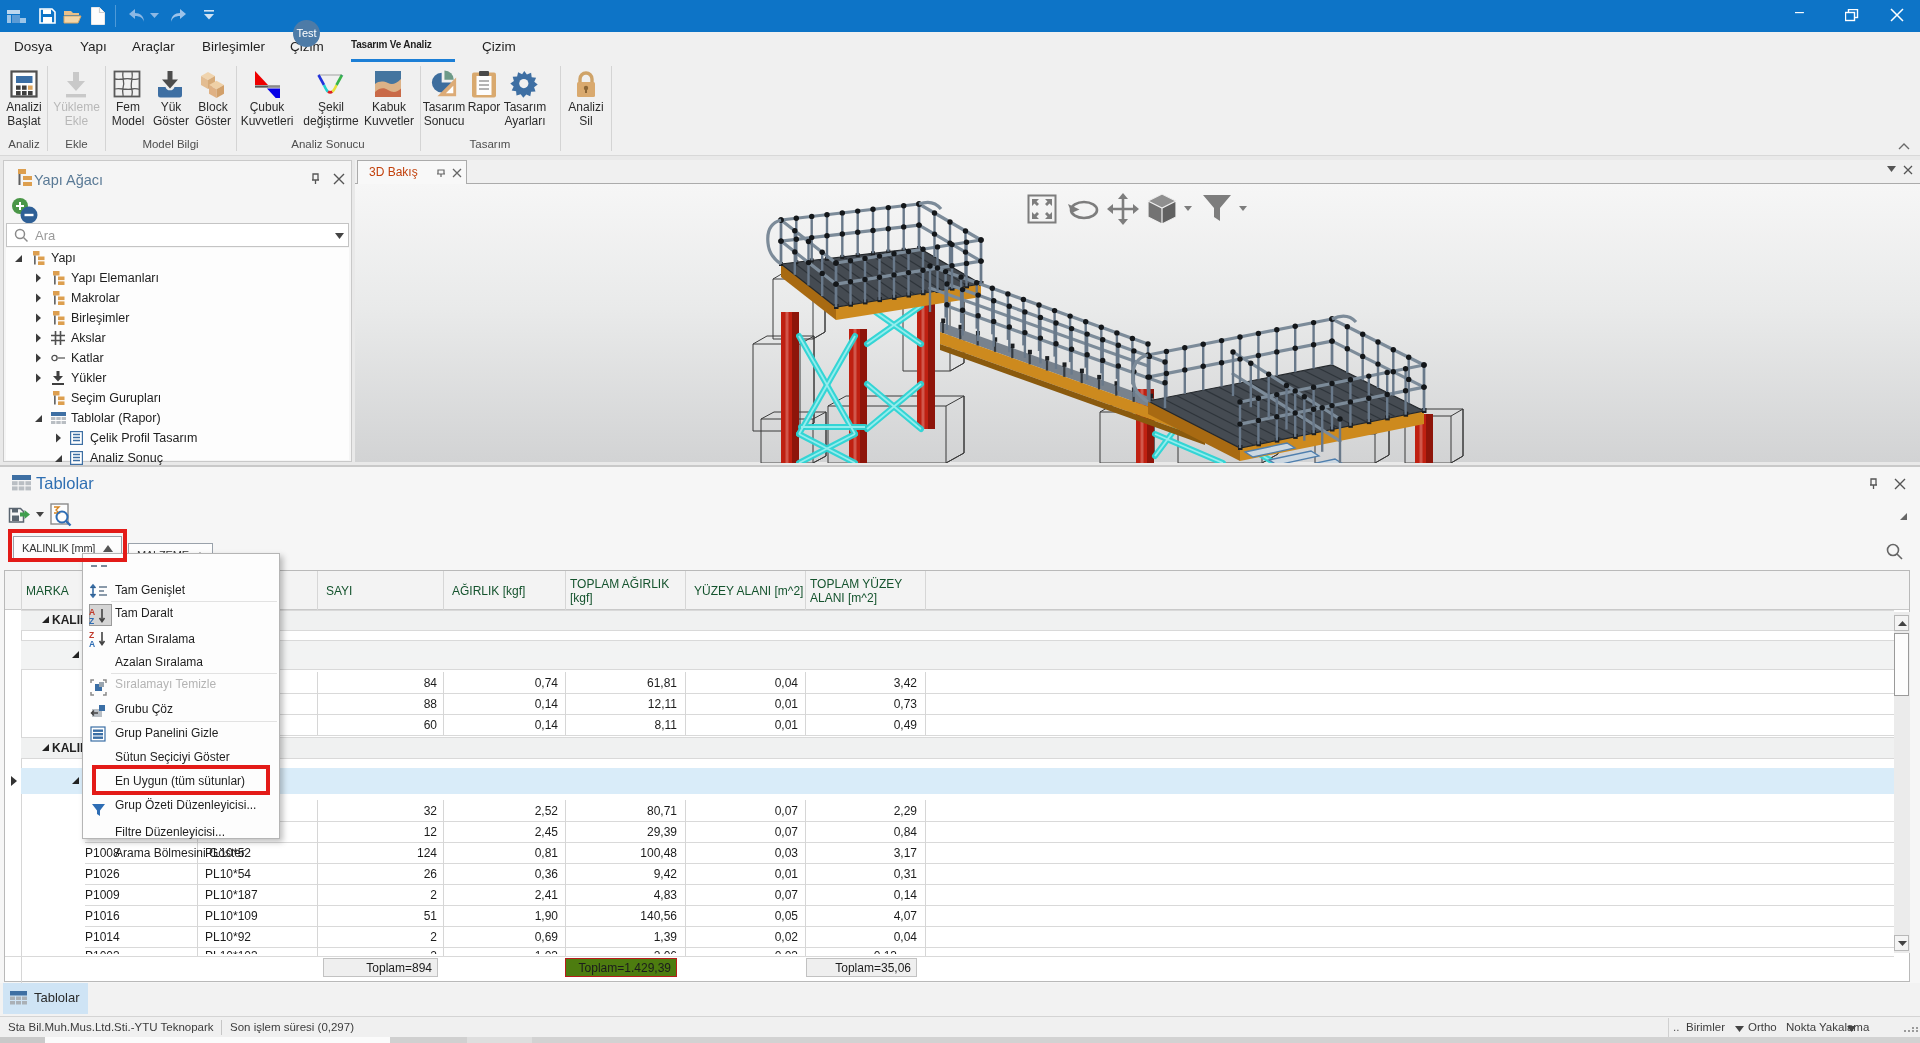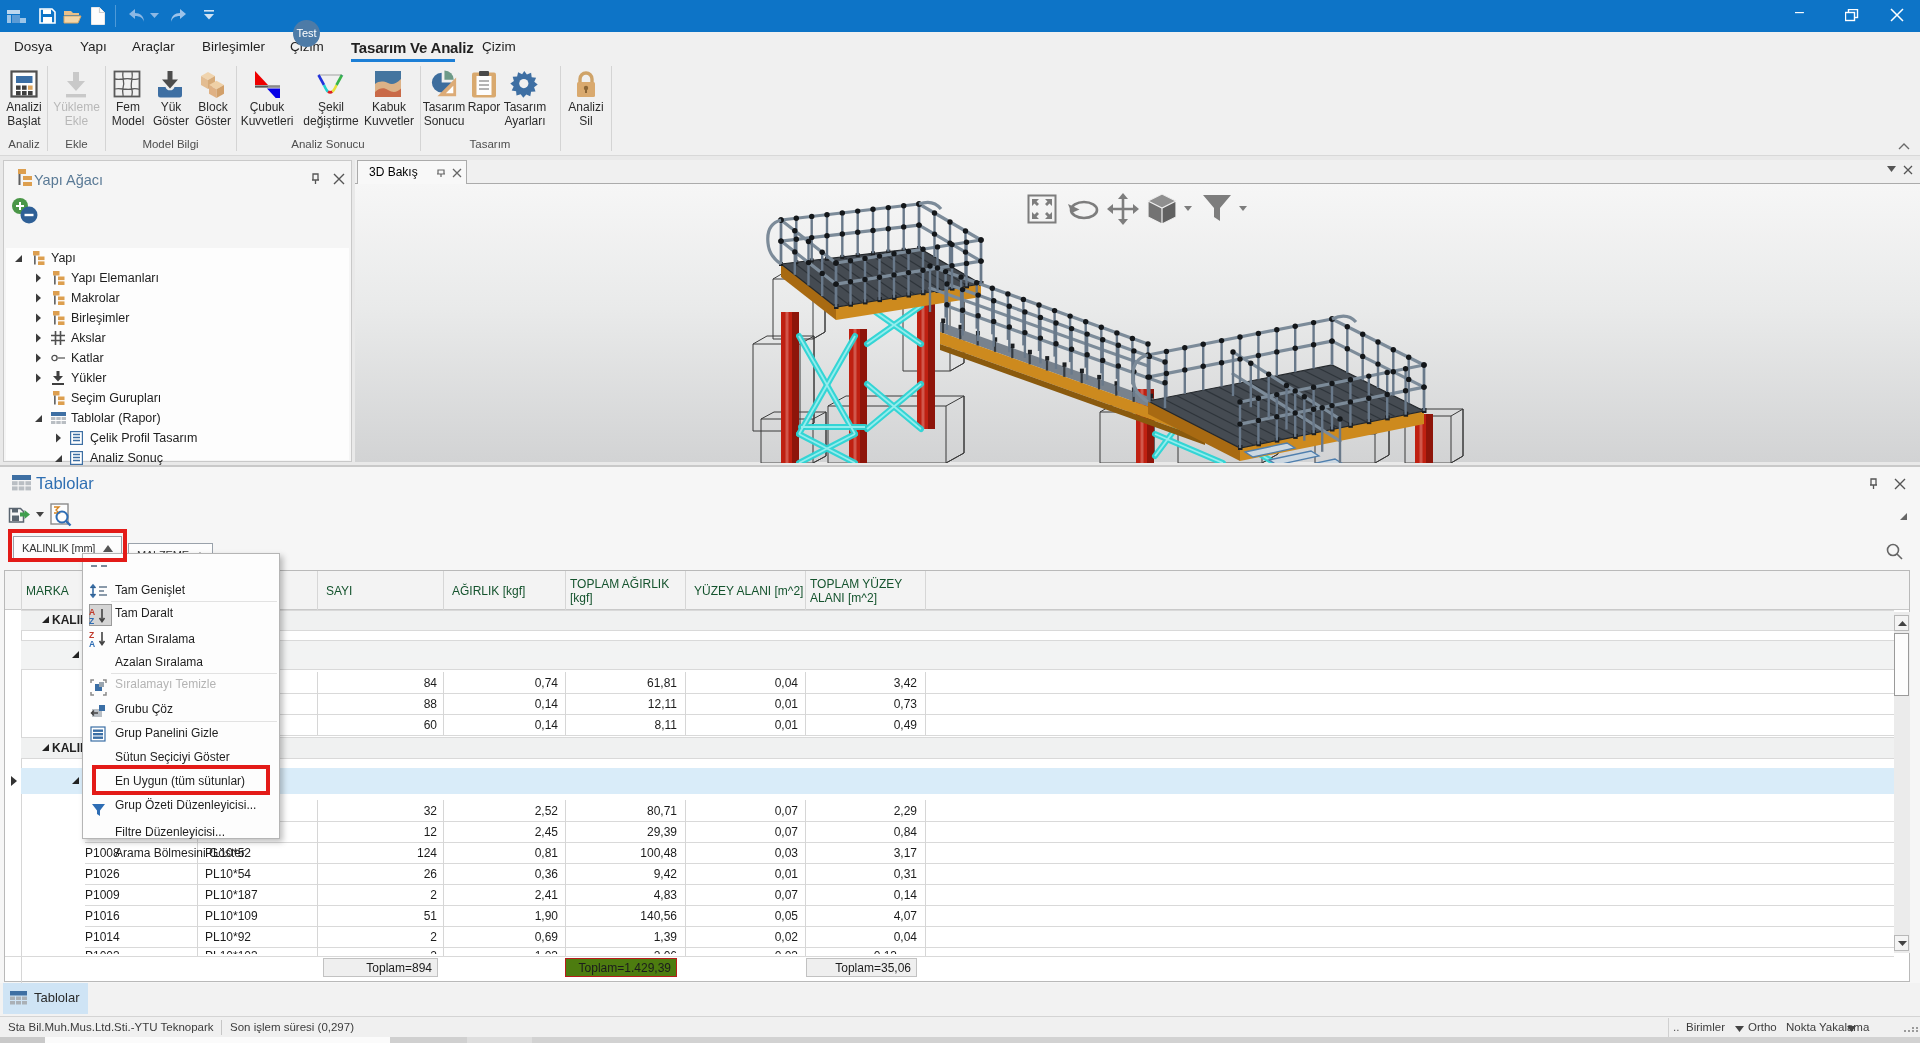--- a/index.html
+++ b/index.html
@@ -23,21 +23,21 @@
 .rlabel.dis { color:#b8b8b8; }
 .rgname { top:138px; font-size:11.5px; color:#4e4e4e; text-align:center; }
 
 #treepanel { left:3px; top:160px; width:349px; height:302px; background:#f5f5f5; border:1px solid #c9c9c9; }
 #treetitle { left:30px; top:11px; font-size:14.5px; color:#5a7a96; }
 #searchbox { left:2px; top:62px; width:343px; height:24px; background:#fff; border:1px solid #c4c4c4; }
 #treearea { left:2px; top:87px; width:343px; height:212px; background:#fdfdfd; }
 .ti { position:absolute; font-size:12.5px; color:#1d1d1d; }
 
 #view3d { left:355px; top:160px; width:1565px; height:302px; background:#f0f0f0; }
-#vtab { left:2px; top:0px; width:110px; height:24px; background:#f8f8f8; border:1px solid #ababab; border-bottom:none; font-size:12px; color:#000000; z-index:2;text-align:right; }
+#vtab { left:2px; top:0px; width:110px; height:24px; background:#f8f8f8; border:1px solid #ababab; border-bottom:none; font-size:12px; color:#c2410c; z-index:2;text-align:right; }
 #viewport { left:0px; top:23px; width:1565px; height:279px; background:linear-gradient(180deg,#f6f6f6 0%,#e9eaea 45%,#d2d3d4 100%); border-top:1px solid #ababab; }
 
 #tablepanel { left:0; top:465px; width:1920px; height:519px; background:#f6f6f6; border-top:2px solid #c9c9c9; }
 #tpanel-title { left:36px; top:7px; font-size:16.5px; color:#2f6fb2; }
 .gbtn { position:absolute; background:#fdfdfd; border:1px solid #9aa2ab; font-size:11px; letter-spacing:-0.2px; color:#333; }
 #grid { left:4px; top:103px; width:1906px; height:412px; background:#fff; border:1px solid #b9b9b9; }
 .hdrcell { position:absolute; font-size:12px; color:#14532d; }
 .gline-v { position:absolute; width:1px; background:#d6d6d6; }
 .gline-h { position:absolute; height:1px; background:#d9d9d9; }
 .grow { position:absolute; background:#f0f1f1; border-top:1px solid #d9d9d9; border-bottom:1px solid #d9d9d9; }
@@ -102,21 +102,21 @@
         <path d="M1 1 L13 13 M13 1 L1 13" stroke="#fff" stroke-width="1.5"></path>
       </svg>
 </div>
 
 <div class="abs" id="tabrow">
  <div class="abs rtab" style="left:14px">Dosya</div>
  <div class="abs rtab" style="left:80px">Yapı</div>
  <div class="abs rtab" style="left:132px">Araçlar</div>
  <div class="abs rtab" style="left:202px">Birleşimler</div>
  <div class="abs rtab" style="left:290px">Çizim</div>
- <div class="abs rtab" style="left:351px;font-weight:bold;font-size:15px;letter-spacing:-0.2px">Tasarım Ve Analiz</div>
+ <div class="abs rtab" style="left:351px;font-weight:bold;font-size:10px;letter-spacing:-0.2px">Tasarım Ve Analiz</div>
  <div class="abs rtab" style="left:482px">Çizim</div>
 </div>
 <div class="abs" id="activetabline"></div>
 <div class="abs" id="testbadge">Test</div>
 
 <div class="abs" id="ribbon"></div>
 
 <div class="abs rgsep" style="left:47px"></div>
 <div class="abs rgsep" style="left:105px"></div>
 <div class="abs rgsep" style="left:236px"></div>
@@ -247,20 +247,30 @@
       </svg>
  <svg class="abs" style="left:329px;top:12px" width="12" height="12">
         <path d="M1 1 L11 11 M11 1 L1 11" stroke="#555" stroke-width="1.4"></path>
       </svg>
  <svg class="abs" style="left:6px;top:36px" width="30" height="28">
         <circle cx="10" cy="9" r="8" fill="#4a9647"></circle>
         <path d="M6 9 h8 M10 5 v8" stroke="#fff" stroke-width="2"></path>
         <circle cx="19" cy="18" r="8.5" fill="#2e5f96"></circle>
         <path d="M14.5 18 h9" stroke="#fff" stroke-width="2.4"></path>
       </svg>
+ <div class="abs" id="searchbox">
+   <svg class="abs" style="left:7px;top:4px" width="15" height="15">
+          <circle cx="6" cy="6" r="4.5" fill="none" stroke="#8a8a8a" stroke-width="1.5"></circle>
+          <path d="M9.5 9.5 L13.5 13.5" stroke="#8a8a8a" stroke-width="1.5"></path>
+        </svg>
+   <div class="abs" style="left:28px;top:4px;font-size:13px;color:#9a9a9a">Ara</div>
+   <svg class="abs" style="left:328px;top:9px" width="10" height="7">
+          <path d="M0 0 h9 l-4.5 6 z" fill="#444"></path>
+        </svg>
+ </div>
  <div class="abs" id="treearea"></div>
  <svg class="abs" style="left:10px;top:93px" width="9" height="9">
         <path d="M8 1 V8 H1 Z" fill="#3c3c3c"></path>
       </svg>
  <svg class="abs" style="left:27px;top:90px" width="14" height="14">
         <rect x="2" y="0" width="6.5" height="4.5" fill="#dd9f4f"></rect>
         <rect x="3" y="4.5" width="1.7" height="9" fill="#666"></rect>
         <rect x="7" y="5.5" width="6.5" height="3.6" fill="#dd9f4f"></rect>
         <rect x="7" y="10.4" width="6.5" height="3.6" fill="#dd9f4f"></rect>
       </svg>

